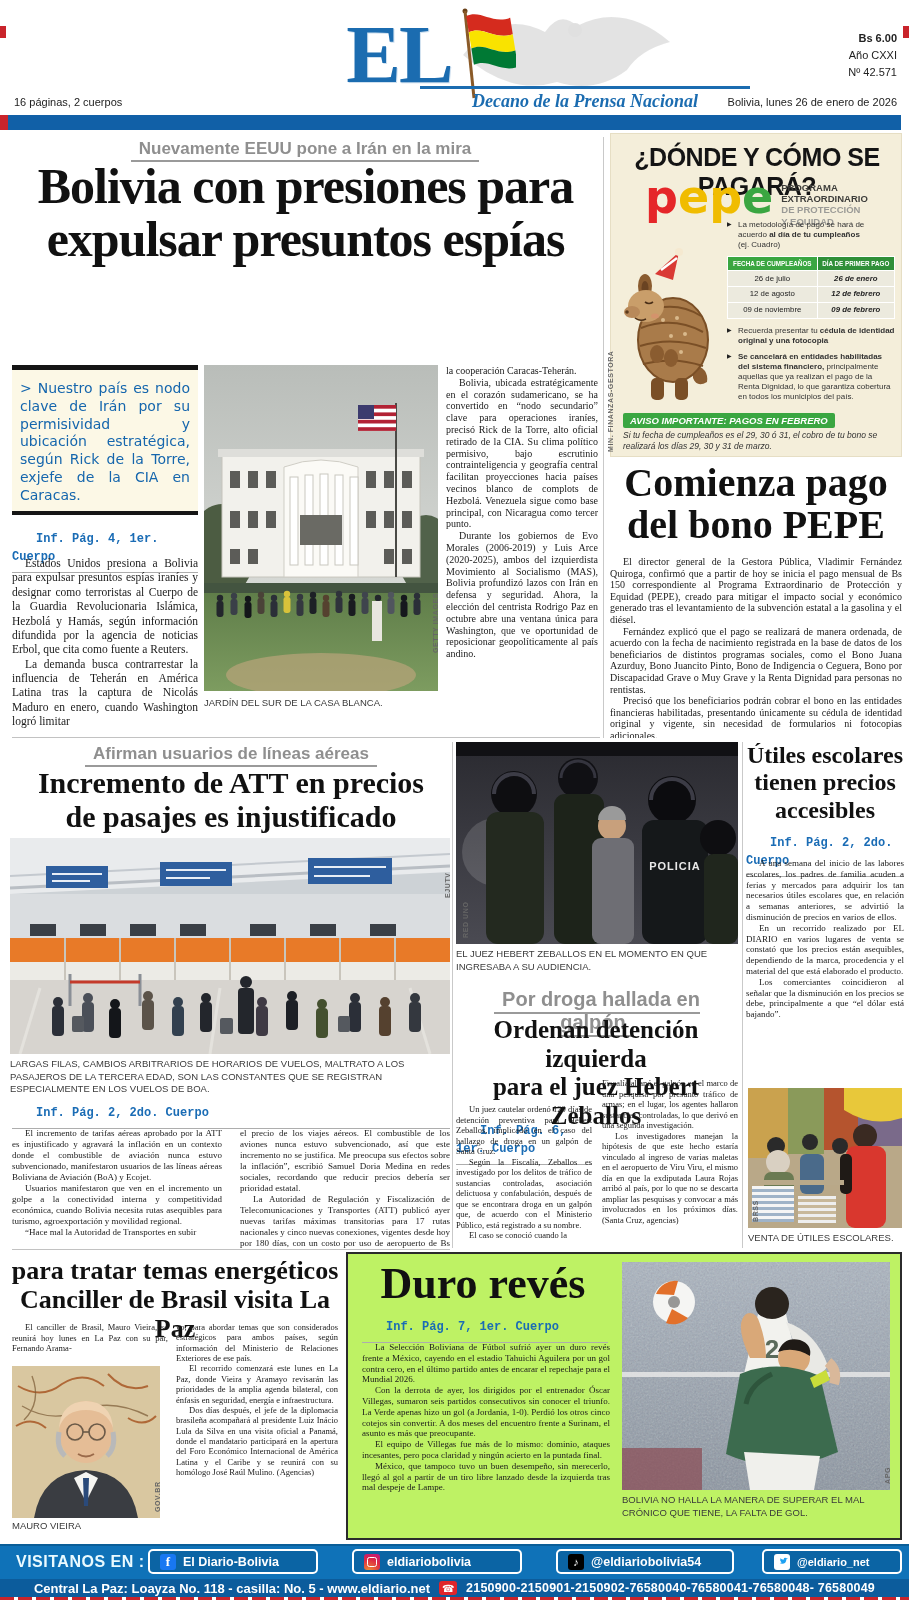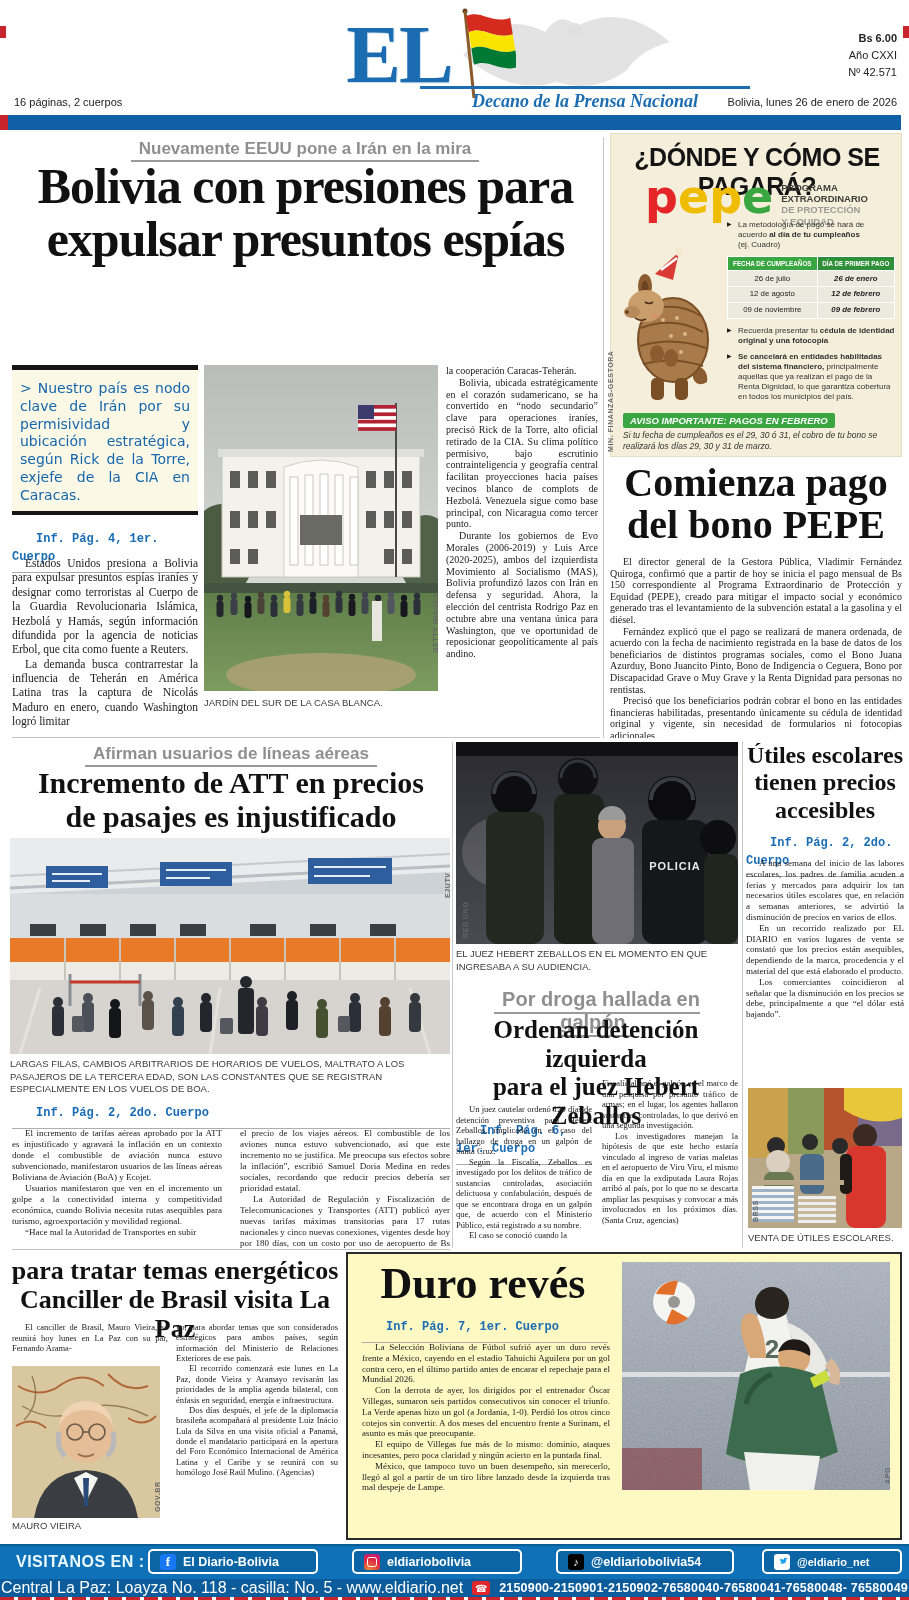--- a/index.html
+++ b/index.html
@@ -54,37 +54,37 @@
   .pepe-bullets .bl::before{content:"▶";position:absolute;left:0;top:1px;font-size:6px;color:#222;}
   .pepe-table{border-collapse:collapse;width:100%;margin:4px 0 7px;font-family:"Liberation Sans",sans-serif;}
   .pepe-table th{background:#3aa641;color:#fff;font-size:6.3px;padding:2.5px 2px;border:1px solid #fff;}
   .pepe-table th.dk{background:#2f8f38;}
   .pepe-table td{background:#eceade;font-size:7.8px;text-align:center;padding:2.5px 2px;border:1px solid #fff;color:#222;}
   .pepe-table td.b{font-weight:800;font-style:italic;}
   .pepe-banner{background:#3aa641;color:#fff;font:italic 800 9.5px "Liberation Sans",sans-serif;
                padding:2px 7px;border-radius:2px;display:inline-block;}
   .pepe-note{font:italic 8.5px/1.3 "Liberation Sans",sans-serif;color:#333;}
   
-  .fbox{background:#fef9c3;border:2px solid #2b2b2b;box-sizing:border-box;}
+  .fbox{background:#bef264;border:2px solid #2b2b2b;box-sizing:border-box;}
   
   .socialbar{background:#0f72b8;border-top:2px solid #0a5e98;}
   .visit{font-family:"Liberation Sans",sans-serif;font-weight:800;font-size:16px;
          color:#eafaff;letter-spacing:.5px;}
   .pill{position:absolute;top:1549px;height:25px;background:#0b64a4;border:2px solid #fff;
         border-radius:5px;display:flex;align-items:center;gap:7px;padding:0 10px;box-sizing:border-box;
         color:#fff;font:700 12.5px "Liberation Sans",sans-serif;white-space:nowrap;}
   .sicon{width:16px;height:16px;border-radius:3px;display:flex;align-items:center;justify-content:center;flex:none;}
   .fb{background:#1877f2;color:#fff;font:700 13px "Liberation Serif",serif;}
   .ig{background:radial-gradient(circle at 30% 110%,#f09433,#dc2743 60%,#bc1888);}
   .ig i{display:block;width:8px;height:8px;border:1.6px solid #fff;border-radius:2.5px;}
   .tk{background:#000;color:#fff;font-size:11px;}
   .tw{background:#fff;}
   .botbar{background:#0c5c9c;display:flex;align-items:center;justify-content:center;gap:9px;
           font-family:"Liberation Sans",sans-serif;color:#fff;}
-  .botbar .addr{font-weight:400;font-size:16px;}
+  .botbar .addr{font-weight:700;font-size:13px;}
   .botbar .nums{font-weight:800;font-size:12.5px;letter-spacing:.2px;}
   .phbadge{background:#e0252b;border-radius:3px;width:18px;height:14px;display:flex;
            align-items:center;justify-content:center;color:#fff;font-size:10px;}
   .redstrip{background:repeating-linear-gradient(90deg,#c9242b 0 14px,#fff 14px 18px);}
 </style>
 </head>
 <body>
 
 <div class="page">
 
@@ -672,20 +672,21 @@
         </g>
         <g>
           <circle cx="52" cy="40" r="21" fill="#f5f5f3"></circle>
           <path d="M34 32 a21 21 0 0 1 22 -13 l-4 14 Z" fill="#e2702a"></path>
           <path d="M66 56 a21 21 0 0 1 -22 5 l6 -14 Z" fill="#e2702a"></path>
           <circle cx="52" cy="40" r="6" fill="#3a3a3a" opacity=".5"></circle>
         </g>
       </svg>
       <div class="abs credit" style="left:262px;top:222px">APG</div>
     </figure>
+    <div class="abs caption" style="left:274px;top:240px;width:270px;font-size:9.5px">BOLIVIA NO HALLA LA MANERA DE SUPERAR EL MAL CRÓNICO QUE TIENE, LA FALTA DE GOL.</div>
   </section>
 
   <footer>
     <div class="abs socialbar" style="left:0;top:1544px;width:909px;height:35px"></div>
     <div class="abs visit" style="left:16px;top:1553px">VISITANOS EN :</div>
 
     <div class="pill" style="left:148px;width:170px">
       <span class="sicon fb">f</span>
       <span>El Diario-Bolivia</span>
     </div>

